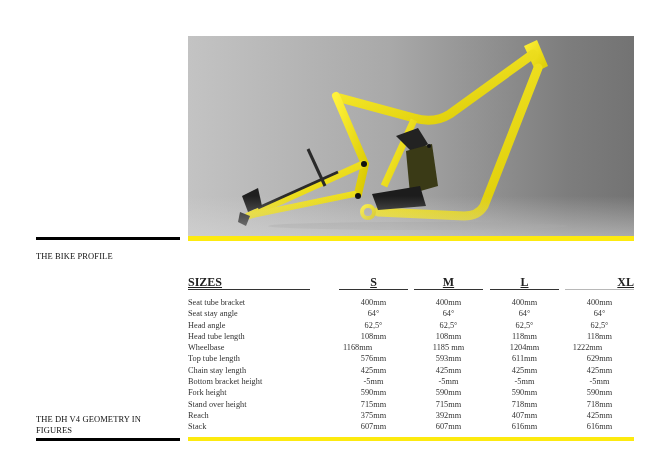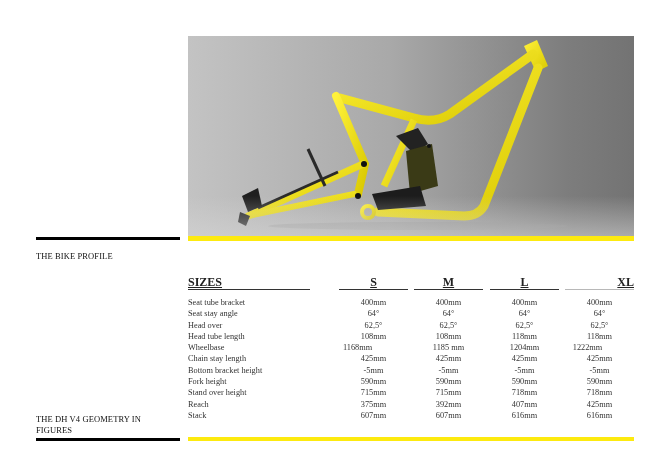--- a/index.html
+++ b/index.html
@@ -115,39 +115,46 @@
     <span class="v" style="left:377px;">400mm</span>
   </div>
       <div class="row">
     <span class="lbl">Seat stay angle</span>
     <span class="v" style="left:151px;">64°</span>
     <span class="v" style="left:226px;">64°</span>
     <span class="v" style="left:302px;">64°</span>
     <span class="v" style="left:377px;">64°</span>
   </div>
       <div class="row">
-    <span class="lbl">Head over</span>
+    <span class="lbl">Head angle</span>
     <span class="v" style="left:151px;">62,5°</span>
     <span class="v" style="left:226px;">62,5°</span>
     <span class="v" style="left:302px;">62,5°</span>
     <span class="v" style="left:377px;">62,5°</span>
   </div>
       <div class="row">
     <span class="lbl">Head tube length</span>
     <span class="v" style="left:151px;">108mm</span>
     <span class="v" style="left:226px;">108mm</span>
     <span class="v" style="left:302px;">118mm</span>
     <span class="v" style="left:377px;">118mm</span>
   </div>
       <div class="row">
     <span class="lbl">Wheelbase</span>
     <span class="v" style="left:135px;">1168mm</span>
     <span class="v" style="left:226px;">1185 mm</span>
     <span class="v" style="left:302px;">1204mm</span>
     <span class="v" style="left:365px;">1222mm</span>
+  </div>
+      <div class="row">
+    <span class="lbl">Top tube length</span>
+    <span class="v" style="left:151px;">576mm</span>
+    <span class="v" style="left:226px;">593mm</span>
+    <span class="v" style="left:302px;">611mm</span>
+    <span class="v" style="left:377px;">629mm</span>
   </div>
       <div class="row">
     <span class="lbl">Chain stay length</span>
     <span class="v" style="left:151px;">425mm</span>
     <span class="v" style="left:226px;">425mm</span>
     <span class="v" style="left:302px;">425mm</span>
     <span class="v" style="left:377px;">425mm</span>
   </div>
       <div class="row">
     <span class="lbl">Bottom bracket height</span>

